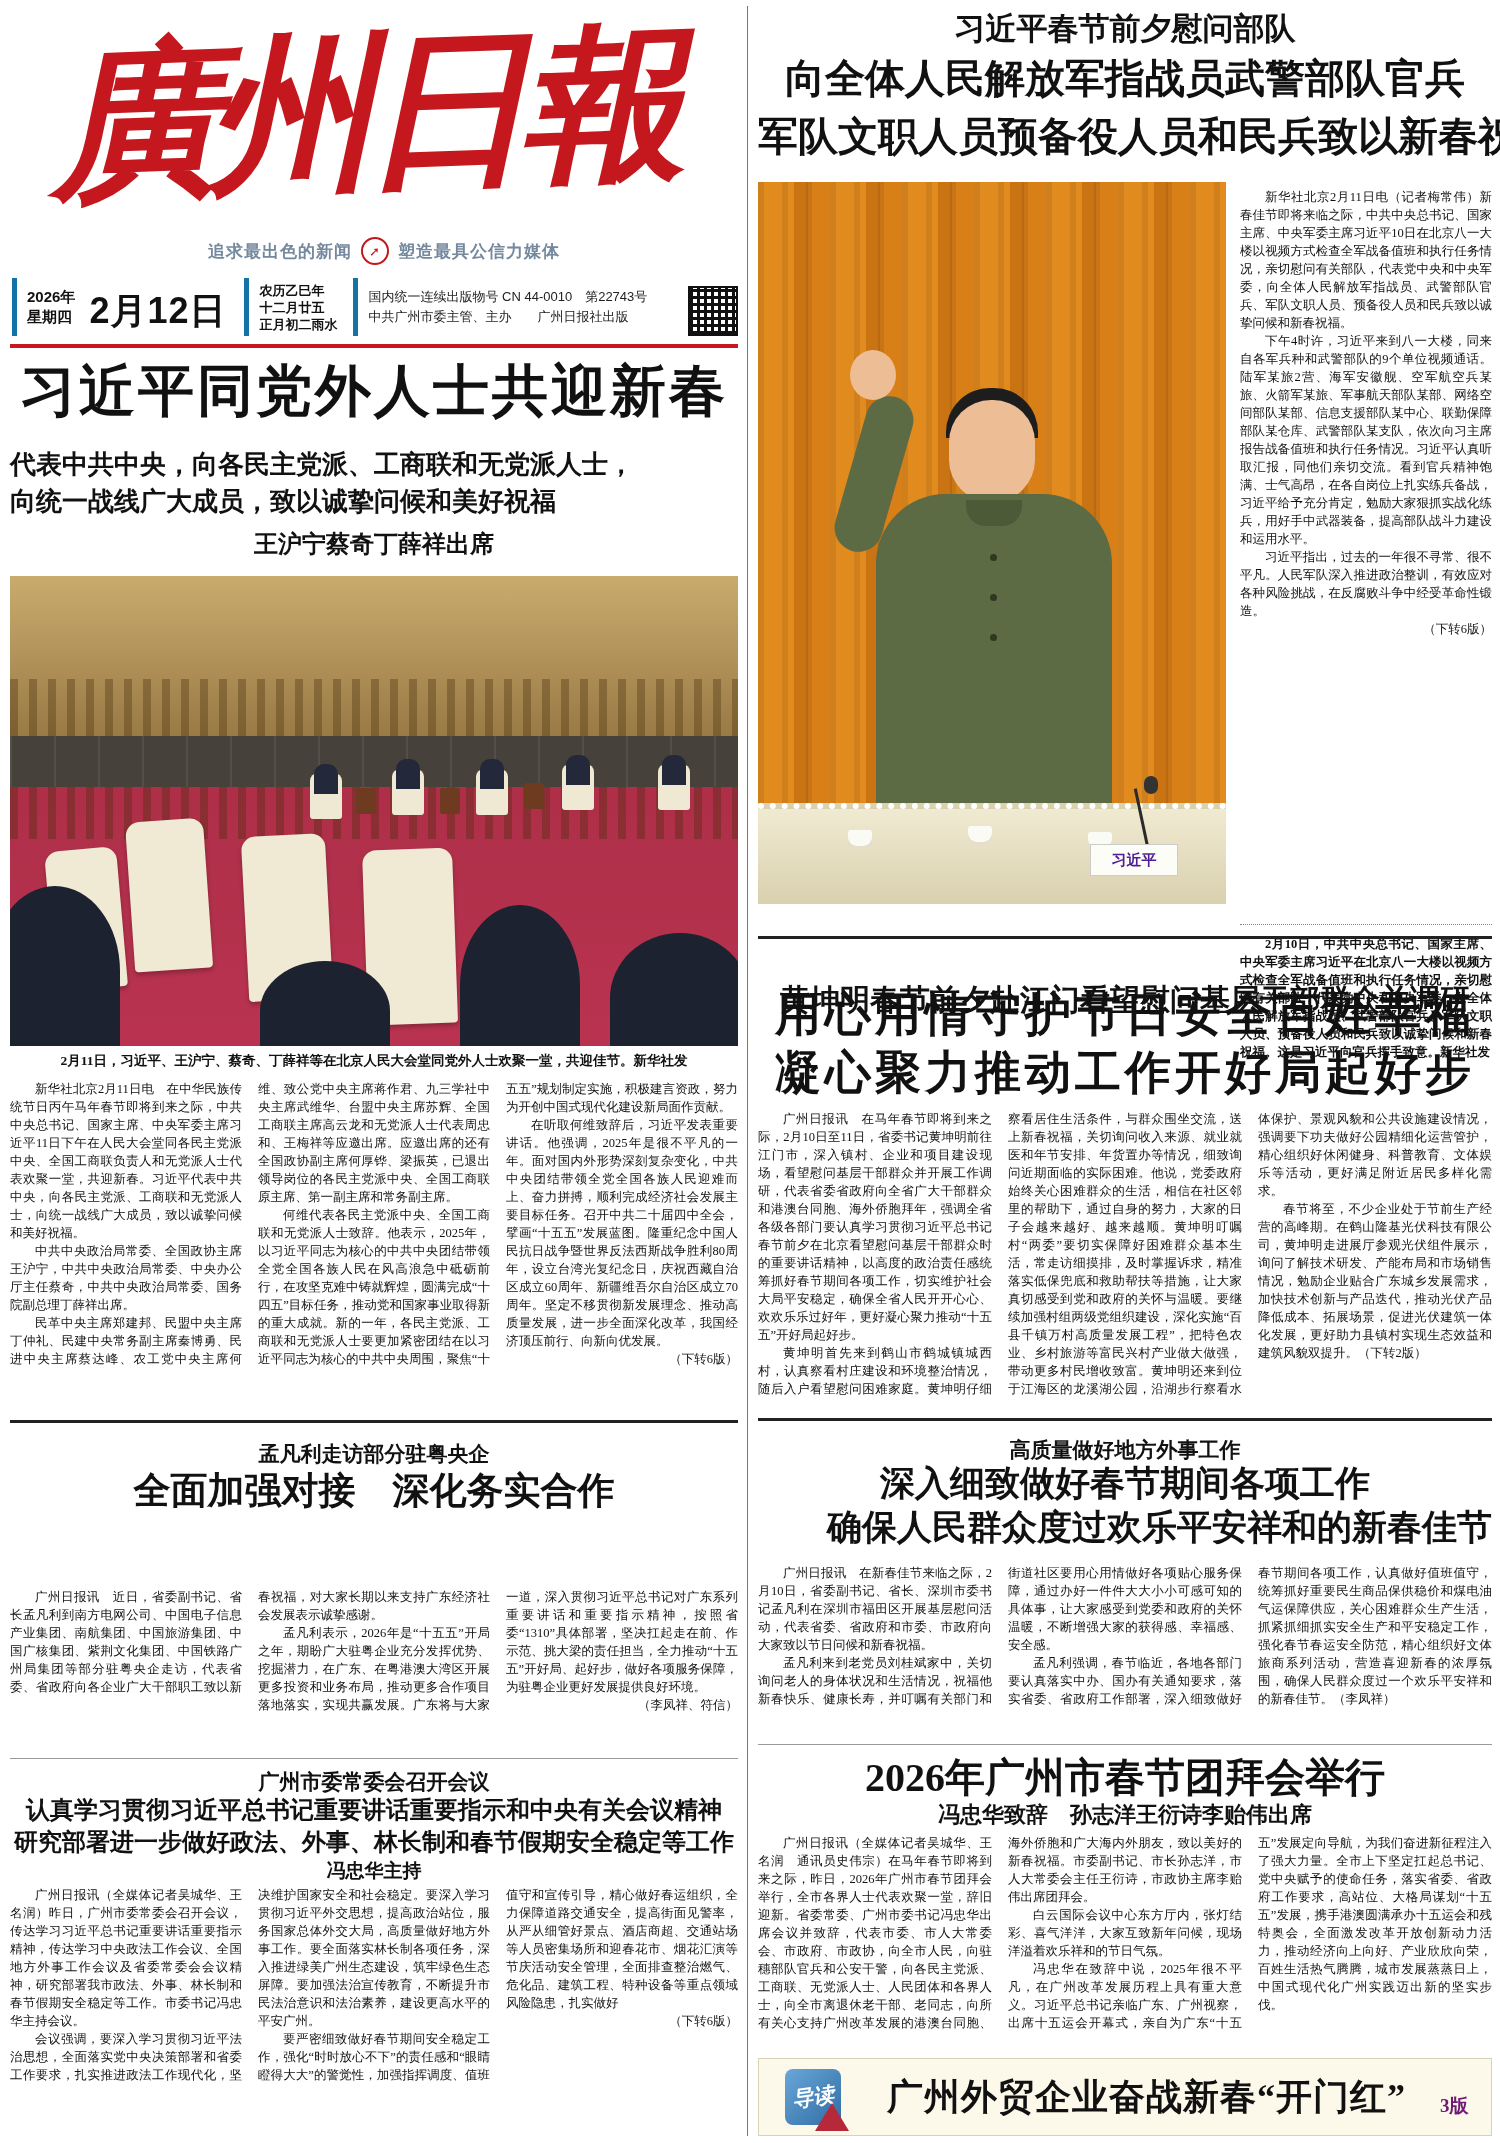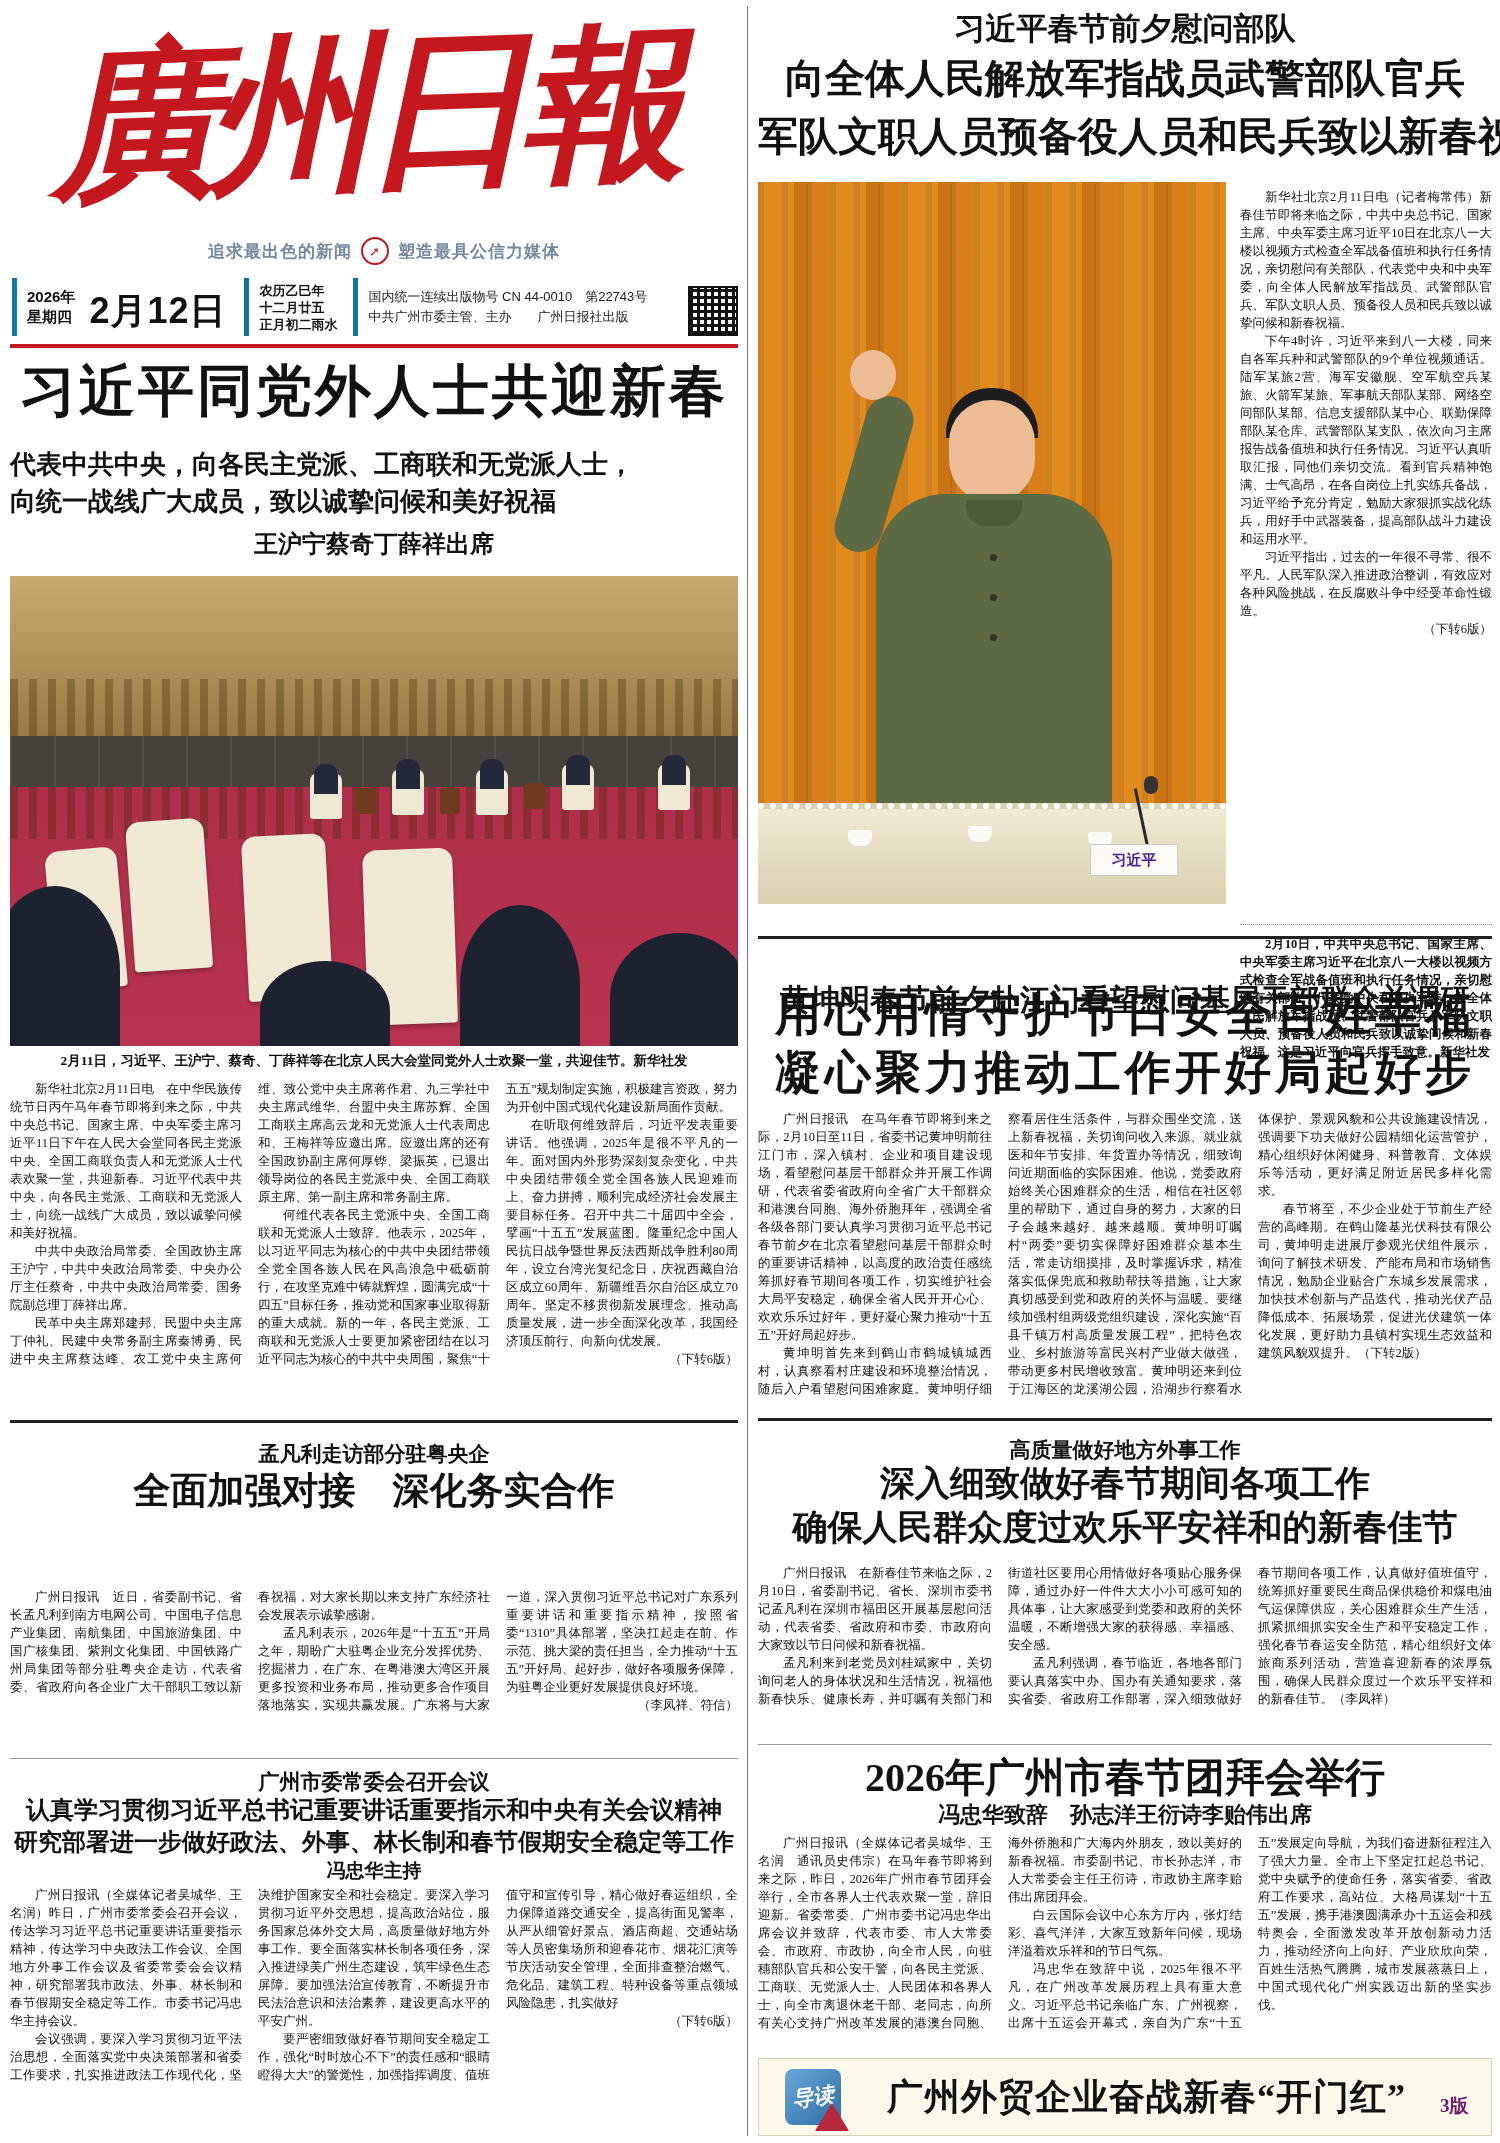--- a/index.html
+++ b/index.html
@@ -102,21 +102,21 @@
   .rule-r1{left:758px;top:936px;width:734px;}
   
   .hk-kicker{left:758px;top:980px;width:734px;font-size:30px;}
   .hk-h1{left:758px;top:984px;width:734px;font-size:46px;letter-spacing:4px;}
   .hk-h2{left:758px;top:1042px;width:734px;font-size:46px;letter-spacing:4px;}
   .hk-body{left:758px;top:1110px;width:734px;height:298px;}
   .rule-r2{left:758px;top:1418px;width:734px;}
   
   .mt-kicker{left:758px;top:1436px;width:734px;font-size:21px;}
   .mt-h1{left:758px;top:1460px;width:734px;font-size:35px;}
-  .mt-h2{left:758px;top:1504px;width:734px;font-size:35px;}
+  .mt-h2{left:758px;top:1504px;width:734px;font-size:35px;text-align:right;}
   .mt-body{left:758px;top:1564px;width:734px;height:172px;}
   .rule-r3{left:758px;top:1744px;width:734px;}
   
   .tb-head{left:758px;top:1750px;width:734px;font-size:40px;}
   .tb-byline{left:758px;top:1800px;width:734px;font-size:22px;}
   .tb-body{left:758px;top:1834px;width:734px;height:212px;}
   
   .daodu{left:758px;top:2058px;width:732px;height:76px;background:#fcf8ea;border:1px solid #d8d2b8;
          display:flex;align-items:center;}
   .dd-logo{width:56px;height:56px;margin-left:26px;background:linear-gradient(135deg,#6aa6d8,#2e6da4);

